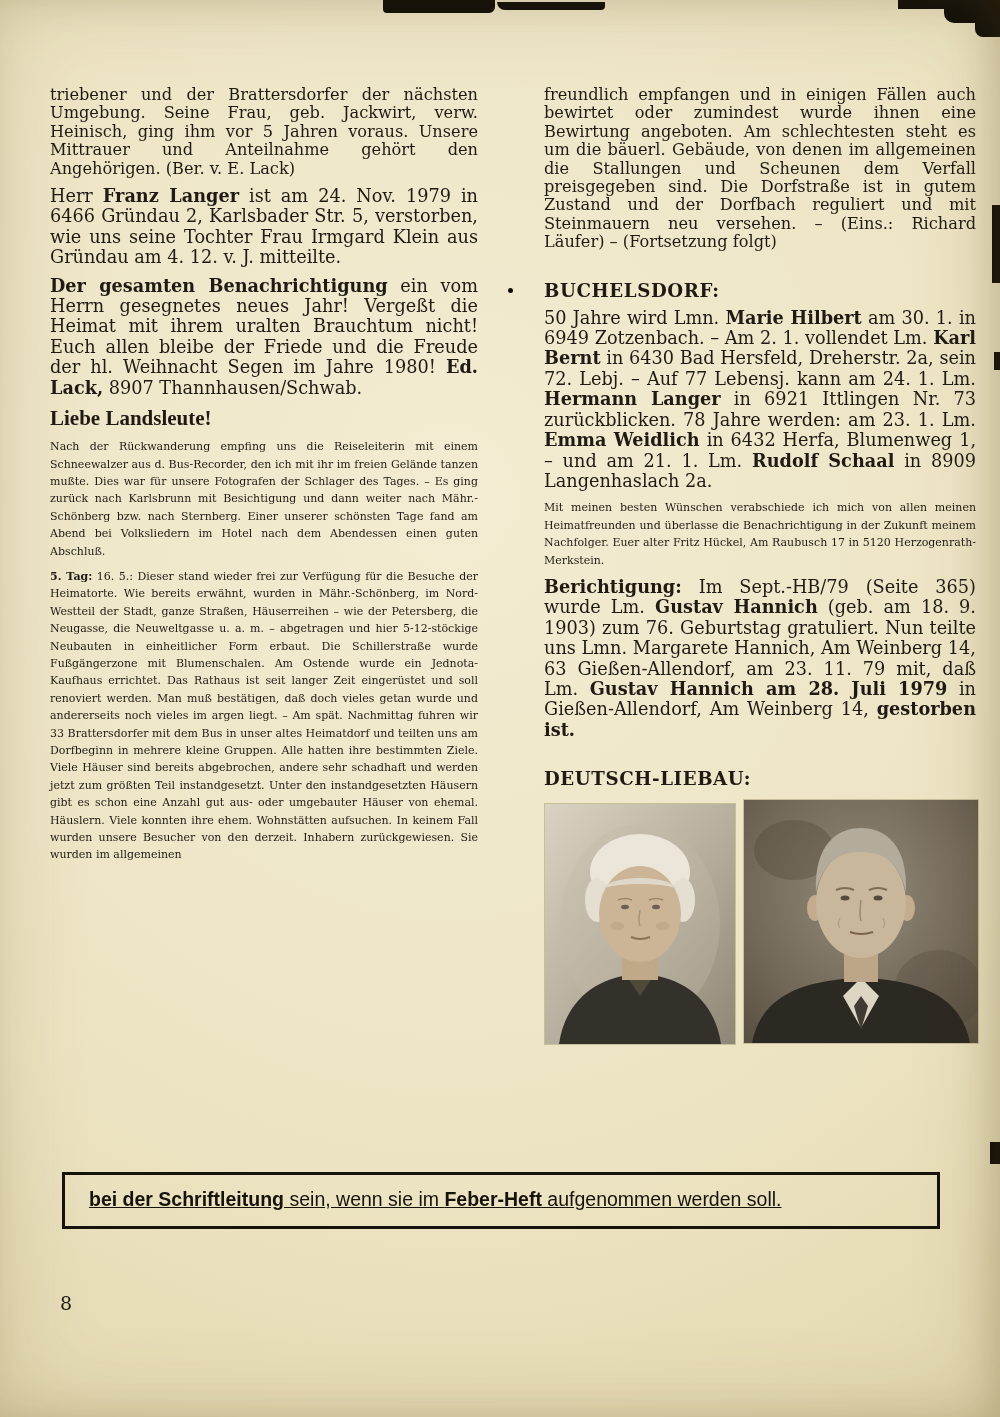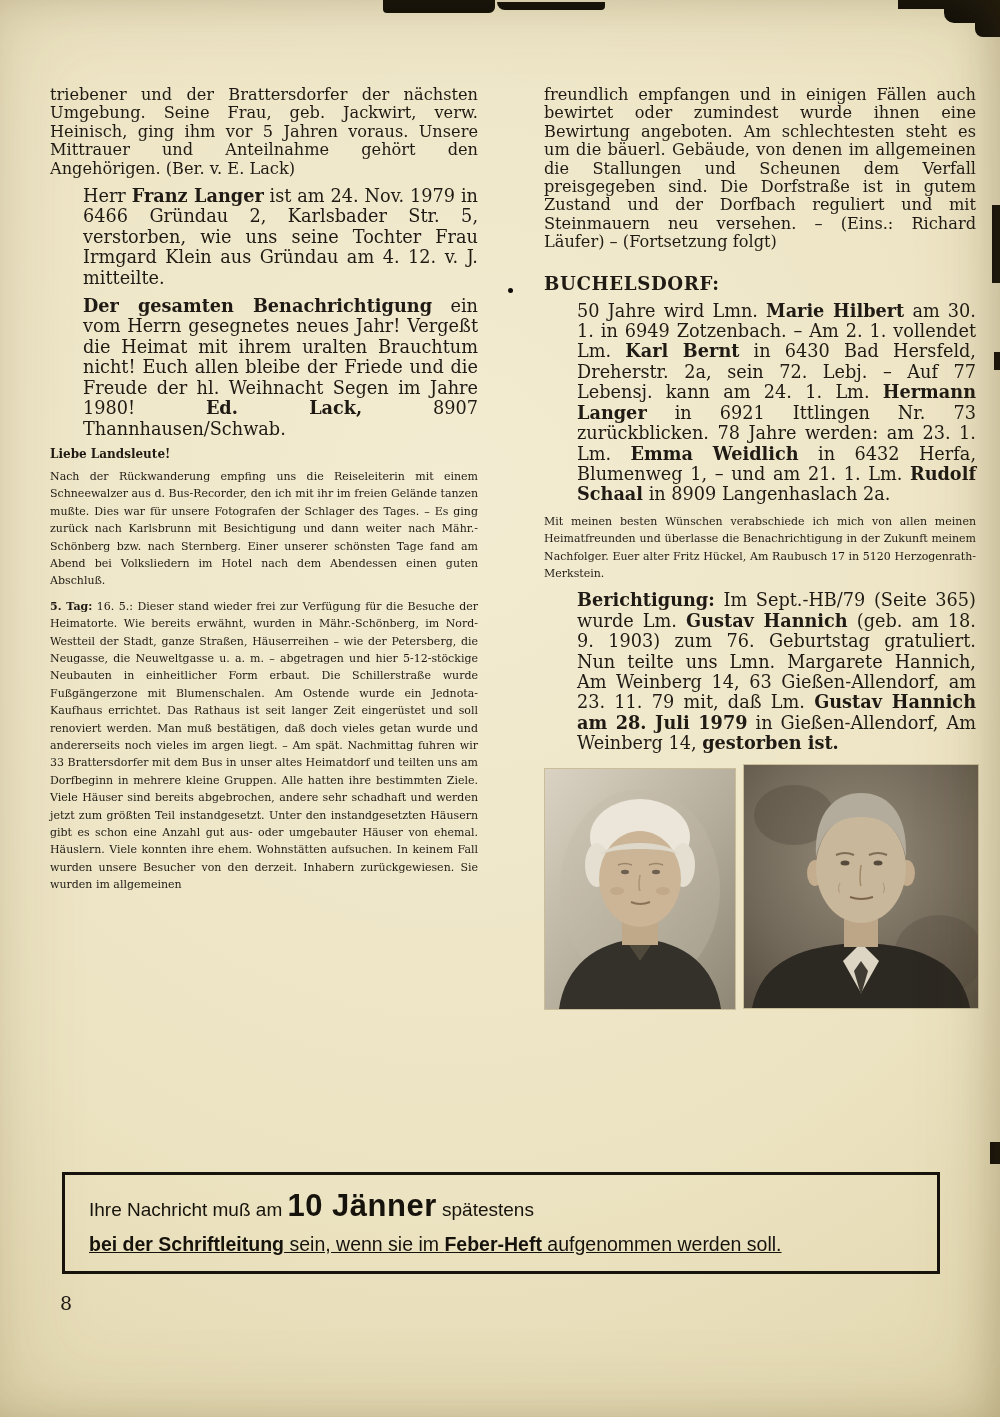--- a/index.html
+++ b/index.html
@@ -10,24 +10,24 @@
     color:#1f1a14;
   }
   .vignette{position:absolute;inset:0;pointer-events:none;
     box-shadow:inset 0 0 90px rgba(110,90,40,.18), inset -14px 0 42px -8px rgba(80,65,25,.22);}
   .col{position:absolute;top:86px;}
   .col-left{left:50px;width:428px;}
   .col-right{left:544px;width:432px;}
   .para{text-align:justify;margin:0 0 8px 0;hyphens:auto;}
   .t-sm{font-size:11px;line-height:17.4px;}
   .t-md{font-size:16.2px;line-height:18.4px;}
-  .t-lg{font-size:17.7px;line-height:20.4px;margin-left:33px;}
+  .t-lg{font-size:17.7px;line-height:20.4px;}
   .heading{margin:7px 0 7px 0;}
-  .h-md{font-size:12px;}
-  .h-lg{font-size:18.2px;letter-spacing:.6px;margin-top:21px;}
+  .h-md{font-size:21px;font-family:Liberation Serif, serif;}
+  .h-lg{font-size:18.2px;letter-spacing:.6px;margin-top:28px;}
   b{font-weight:bold;}
   .photo-row{display:flex;gap:7px;margin-top:14px;align-items:flex-start;}
   .photo{display:block;border:1px solid #c9bd9a;}
   .photo svg{display:block;}
   .photo-man{margin-top:-4px;}
   .notice{position:absolute;left:62px;top:1172px;width:878px;box-sizing:border-box;
     border:3px solid #17130d;padding:13px 22px 15px 24px;
     font-family:"Liberation Sans","DejaVu Sans",sans-serif;color:#16120c;}
   .notice-line1{font-size:19px;margin-bottom:9px;}
   .notice-line1 .big{font-size:31px;letter-spacing:.5px;}
@@ -57,20 +57,21 @@
     <div class="para t-sm"><b>5. Tag:</b><span> 16. 5.: Dieser stand wieder frei zur Verfügung für die Besuche der Heimatorte. Wie bereits erwähnt, wurden in Mähr.-Schönberg, im Nord-Westteil der Stadt, ganze Straßen, Häuserreihen – wie der Petersberg, die Neugasse, die Neuweltgasse u. a. m. – abgetragen und hier 5-12-stöckige Neubauten in einheitlicher Form erbaut. Die Schillerstraße wurde Fußgängerzone mit Blumenschalen. Am Ostende wurde ein Jednota-Kaufhaus errichtet. Das Rathaus ist seit langer Zeit eingerüstet und soll renoviert werden. Man muß bestätigen, daß doch vieles getan wurde und andererseits noch vieles im argen liegt. – Am spät. Nachmittag fuhren wir 33 Brattersdorfer mit dem Bus in unser altes Heimatdorf und teilten uns am Dorfbeginn in mehrere kleine Gruppen. Alle hatten ihre bestimmten Ziele. Viele Häuser sind bereits abgebrochen, andere sehr schadhaft und werden jetzt zum größten Teil instandgesetzt. Unter den instandgesetzten Häusern gibt es schon eine Anzahl gut aus- oder umgebauter Häuser von ehemal. Häuslern. Viele konnten ihre ehem. Wohnstätten aufsuchen. In keinem Fall wurden unsere Besucher von den derzeit. Inhabern zurückgewiesen. Sie wurden im allgemeinen</span></div>
   </div>
 
 <div class="col col-right">
   <div>
       <div class="para t-md"><span>freundlich empfangen und in einigen Fällen auch bewirtet oder zumindest wurde ihnen eine Bewirtung angeboten. Am schlechtesten steht es um die bäuerl. Gebäude, von denen im allgemeinen die Stallungen und Scheunen dem Verfall preisgegeben sind. Die Dorfstraße ist in gutem Zustand und der Dorfbach reguliert und mit Steinmauern neu versehen. – (Eins.: Richard Läufer) – (Fortsetzung folgt)</span></div>
       <div class="heading h-lg"><b>BUCHELSDORF:</b></div>
       <div class="para t-lg"><span>50 Jahre wird Lmn. </span><b>Marie Hilbert</b><span> am 30. 1. in 6949 Zotzenbach. – Am 2. 1. vollendet Lm. </span><b>Karl Bernt</b><span> in 6430 Bad Hersfeld, Dreherstr. 2a, sein 72. Lebj. – Auf 77 Lebensj. kann am 24. 1. Lm. </span><b>Hermann Langer</b><span> in 6921 Ittlingen Nr. 73 zurückblicken. 78 Jahre werden: am 23. 1. Lm. </span><b>Emma Weidlich</b><span> in 6432 Herfa, Blumenweg 1, – und am 21. 1. Lm. </span><b>Rudolf Schaal</b><span> in 8909 Langenhaslach 2a.</span></div>
       <div class="para t-sm"><span>Mit meinen besten Wünschen verabschiede ich mich von allen meinen Heimatfreunden und überlasse die Benachrichtigung in der Zukunft meinem Nachfolger. Euer alter Fritz Hückel, Am Raubusch 17 in 5120 Herzogenrath-Merkstein.</span></div>
       <div class="para t-lg"><b>Berichtigung:</b><span> Im Sept.-HB/79 (Seite 365) wurde Lm. </span><b>Gustav Hannich</b><span> (geb. am 18. 9. 1903) zum 76. Geburtstag gratuliert. Nun teilte uns Lmn. Margarete Hannich, Am Weinberg 14, 63 Gießen-Allendorf, am 23. 11. 79 mit, daß Lm. </span><b>Gustav Hannich am 28. Juli 1979</b><span> in Gießen-Allendorf, Am Weinberg 14, </span><b>gestorben ist.</b></div>
+      <div class="heading h-lg"><b>DEUTSCH-LIEBAU:</b></div>
     </div>
 
   <div class="photo-row">
     <span class="photo photo-woman">
       <svg width="190" height="240" viewBox="0 0 190 240" xmlns="http://www.w3.org/2000/svg">
         <defs>
           <linearGradient id="wbg" x1="0" y1="0" x2="1" y2="1">
             <stop offset="0" stop-color="#dad3c3"></stop>
             <stop offset="0.55" stop-color="#b5ad9b"></stop>
             <stop offset="1" stop-color="#8e8776"></stop>
@@ -135,19 +136,18 @@
         <path d="M117 100 Q115 116 117 121" stroke="#a08868" stroke-width="1.5" fill="none"></path>
         <path d="M106 132 Q117 136 129 132" stroke="#7c6448" stroke-width="2" fill="none"></path>
         <path d="M96 118 Q93 124 96 128" stroke="#ab9172" stroke-width="1.2" fill="none" opacity="0.7"></path>
         <path d="M139 118 Q142 124 139 128" stroke="#ab9172" stroke-width="1.2" fill="none" opacity="0.7"></path>
       </svg>
     </span>
   </div>
 </div>
 
 <div class="notice">
-  <div class="notice-line1"><span>Ihre Nachricht muß am </span><b class="big">10 Jänner</b><span> spätestens</span></div>
   <div class="notice-line2"><b>bei der Schriftleitung</b><span> sein, wenn sie im </span><b>Feber-Heft</b><span> aufgenommen werden soll.</span></div>
 </div>
 
 <div class="page-num">8</div>
 
 <div class="vignette"></div>
 
 </body></html>

